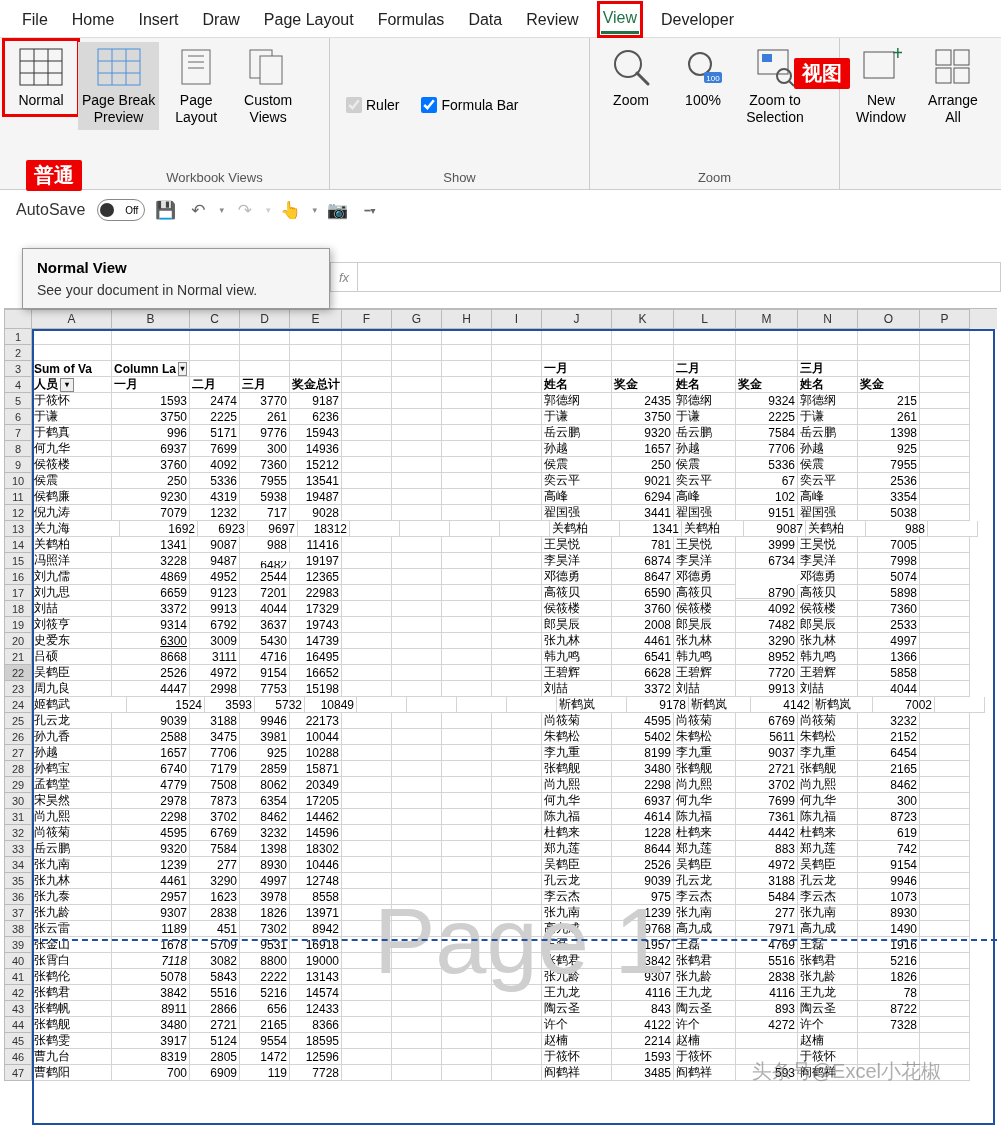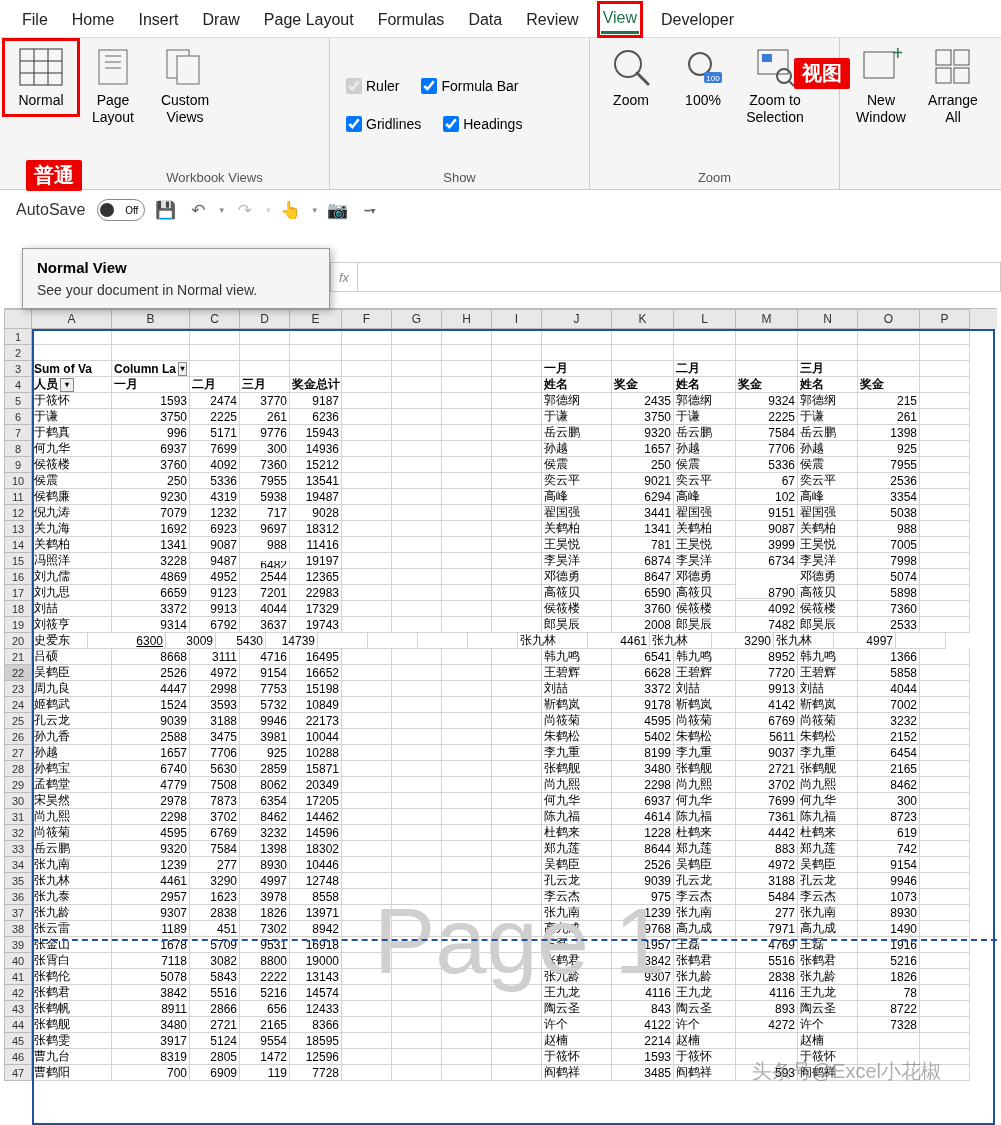--- a/index.html
+++ b/index.html
@@ -94,20 +94,33 @@
             <svg width="44" height="38">
               <rect x="1" y="1" width="42" height="36" fill="none" stroke="#333" stroke-width="1"></rect>
               <line x1="15" y1="1" x2="15" y2="37" stroke="#333"></line>
               <line x1="29" y1="1" x2="29" y2="37" stroke="#333"></line>
               <line x1="1" y1="13" x2="43" y2="13" stroke="#333"></line>
               <line x1="1" y1="25" x2="43" y2="25" stroke="#333"></line>
             </svg>
           </div>
         <span>Normal</span>
       </div>
+      <div class="bigbtn highlight">
+        <div class="icn">
+            <svg width="44" height="38">
+              <rect x="1" y="1" width="42" height="36" fill="none" stroke="#4a90d9" stroke-width="1"></rect>
+              <line x1="15" y1="1" x2="15" y2="37" stroke="#4a90d9"></line>
+              <line x1="29" y1="1" x2="29" y2="37" stroke="#4a90d9"></line>
+              <line x1="1" y1="13" x2="43" y2="13" stroke="#4a90d9"></line>
+              <line x1="1" y1="25" x2="43" y2="25" stroke="#4a90d9"></line>
+            </svg>
+          </div>
+        <span style="white-space:pre-line">Page Break
+Preview</span>
+      </div>
       <div class="bigbtn">
         <div class="icn">
             <svg width="36" height="38">
               <rect x="4" y="2" width="28" height="34" fill="none" stroke="#666"></rect>
               <line x1="10" y1="8" x2="26" y2="8" stroke="#666"></line>
               <line x1="10" y1="14" x2="26" y2="14" stroke="#666"></line>
               <line x1="10" y1="20" x2="26" y2="20" stroke="#666"></line>
             </svg>
           </div>
         <span style="white-space:pre-line">Page
@@ -129,30 +142,20 @@
   <div class="group" style="width:260px">
     <div class="group-row" style="flex-direction:column;justify-content:center;gap:14px;padding:6px 4px">
       <div style="display:flex;gap:10px">
         <label class="checkrow">
             <input type="checkbox" checked="" disabled="" style="">
             <span>Ruler</span>
           </label>
         <label class="checkrow">
             <input type="checkbox" checked="" style="">
             <span>Formula Bar</span>
-          </label>
-      </div>
-      <div style="display:flex;gap:10px">
-        <label class="checkrow">
-            <input type="checkbox" checked="" style="">
-            <span>Gridlines</span>
-          </label>
-        <label class="checkrow">
-            <input type="checkbox" checked="" style="">
-            <span>Headings</span>
           </label>
       </div>
     </div>
     <div class="group-label">Show</div>
   </div>
   <div class="group" style="width:250px">
     <div class="group-row">
       <div class="bigbtn">
           <div class="icn">
             <svg width="42" height="42">
@@ -491,21 +494,21 @@
         <div class="cell" style="width: 70px;">翟国强</div>
         <div class="cell num" style="width: 62px;">3441</div>
         <div class="cell" style="width: 62px;">翟国强</div>
         <div class="cell num" style="width: 62px;">9151</div>
         <div class="cell" style="width: 60px;">翟国强</div>
         <div class="cell num" style="width: 62px;">5038</div>
         <div class="cell" style="width: 50px;"></div>
       </div>
       <div class="row">
         <div class="rh">13</div>
-        <div class="cell" style="width: 80px;">关九海</div>
+        <div class="cell" style="width: 88px;">关九海</div>
         <div class="cell num" style="width: 78px;">1692</div>
         <div class="cell num" style="width: 50px;">6923</div>
         <div class="cell num" style="width: 50px;">9697</div>
         <div class="cell num" style="width: 52px;">18312</div>
         <div class="cell" style="width: 50px;"></div>
         <div class="cell" style="width: 50px;"></div>
         <div class="cell" style="width: 50px;"></div>
         <div class="cell" style="width: 50px;"></div>
         <div class="cell" style="width: 70px;">关鹤柏</div>
         <div class="cell num" style="width: 62px;">1341</div>
@@ -624,21 +627,21 @@
         <div class="cell" style="width: 70px;">郎昊辰</div>
         <div class="cell num" style="width: 62px;">2008</div>
         <div class="cell" style="width: 62px;">郎昊辰</div>
         <div class="cell num" style="width: 62px;">7482</div>
         <div class="cell" style="width: 60px;">郎昊辰</div>
         <div class="cell num" style="width: 62px;">2533</div>
         <div class="cell" style="width: 50px;"></div>
       </div>
       <div class="row">
         <div class="rh">20</div>
-        <div class="cell" style="width: 56px;">史爱东</div>
+        <div class="cell" style="width: 80px;">史爱东</div>
         <div class="cell num" style="width: 78px; text-decoration: underline;">6300</div>
         <div class="cell num" style="width: 50px;">3009</div>
         <div class="cell num" style="width: 50px;">5430</div>
         <div class="cell num" style="width: 52px;">14739</div>
         <div class="cell" style="width: 50px;"></div>
         <div class="cell" style="width: 50px;"></div>
         <div class="cell" style="width: 50px;"></div>
         <div class="cell" style="width: 50px;"></div>
         <div class="cell" style="width: 70px;">张九林</div>
         <div class="cell num" style="width: 62px;">4461</div>
@@ -700,21 +703,21 @@
         <div class="cell" style="width: 70px;">刘喆</div>
         <div class="cell num" style="width: 62px;">3372</div>
         <div class="cell" style="width: 62px;">刘喆</div>
         <div class="cell num" style="width: 62px;">9913</div>
         <div class="cell" style="width: 60px;">刘喆</div>
         <div class="cell num" style="width: 62px;">4044</div>
         <div class="cell" style="width: 50px;"></div>
       </div>
       <div class="row">
         <div class="rh">24</div>
-        <div class="cell" style="width: 80px;">姬鹤武</div>
+        <div class="cell" style="width: 95px;">姬鹤武</div>
         <div class="cell num" style="width: 78px;">1524</div>
         <div class="cell num" style="width: 50px;">3593</div>
         <div class="cell num" style="width: 50px;">5732</div>
         <div class="cell num" style="width: 52px;">10849</div>
         <div class="cell" style="width: 50px;"></div>
         <div class="cell" style="width: 50px;"></div>
         <div class="cell" style="width: 50px;"></div>
         <div class="cell" style="width: 50px;"></div>
         <div class="cell" style="width: 70px;">靳鹤岚</div>
         <div class="cell num" style="width: 62px;">9178</div>
@@ -778,21 +781,21 @@
         <div class="cell" style="width: 62px;">李九重</div>
         <div class="cell num" style="width: 62px;">9037</div>
         <div class="cell" style="width: 60px;">李九重</div>
         <div class="cell num" style="width: 62px;">6454</div>
         <div class="cell" style="width: 50px;"></div>
       </div>
       <div class="row">
         <div class="rh">28</div>
         <div class="cell" style="width: 80px;">孙鹤宝</div>
         <div class="cell num" style="width: 78px;">6740</div>
-        <div class="cell num" style="width: 50px;">5630</div>
+        <div class="cell num" style="width: 50px;">7179</div>
         <div class="cell num" style="width: 50px;">2859</div>
         <div class="cell num" style="width: 52px;">15871</div>
         <div class="cell" style="width: 50px;"></div>
         <div class="cell" style="width: 50px;"></div>
         <div class="cell" style="width: 50px;"></div>
         <div class="cell" style="width: 50px;"></div>
         <div class="cell" style="width: 70px;">张鹤舰</div>
         <div class="cell num" style="width: 62px;">3480</div>
         <div class="cell" style="width: 62px;">张鹤舰</div>
         <div class="cell num" style="width: 62px;">2721</div>
@@ -1005,21 +1008,21 @@
         <div class="cell num" style="width: 62px;">1957</div>
         <div class="cell" style="width: 62px;">王磊</div>
         <div class="cell num" style="width: 62px;">4769</div>
         <div class="cell" style="width: 60px;">王磊</div>
         <div class="cell num" style="width: 62px;">1916</div>
         <div class="cell" style="width: 50px;"></div>
       </div>
       <div class="row">
         <div class="rh">40</div>
         <div class="cell" style="width: 80px;">张霄白</div>
-        <div class="cell num" style="width: 78px;">7118</div>
+        <div class="cell num" style="width: 78px; font-style: italic;">7118</div>
         <div class="cell num" style="width: 50px;">3082</div>
         <div class="cell num" style="width: 50px;">8800</div>
         <div class="cell num" style="width: 52px;">19000</div>
         <div class="cell" style="width: 50px;"></div>
         <div class="cell" style="width: 50px;"></div>
         <div class="cell" style="width: 50px;"></div>
         <div class="cell" style="width: 50px;"></div>
         <div class="cell" style="width: 70px;">张鹤君</div>
         <div class="cell num" style="width: 62px;">3842</div>
         <div class="cell" style="width: 62px;">张鹤君</div>

